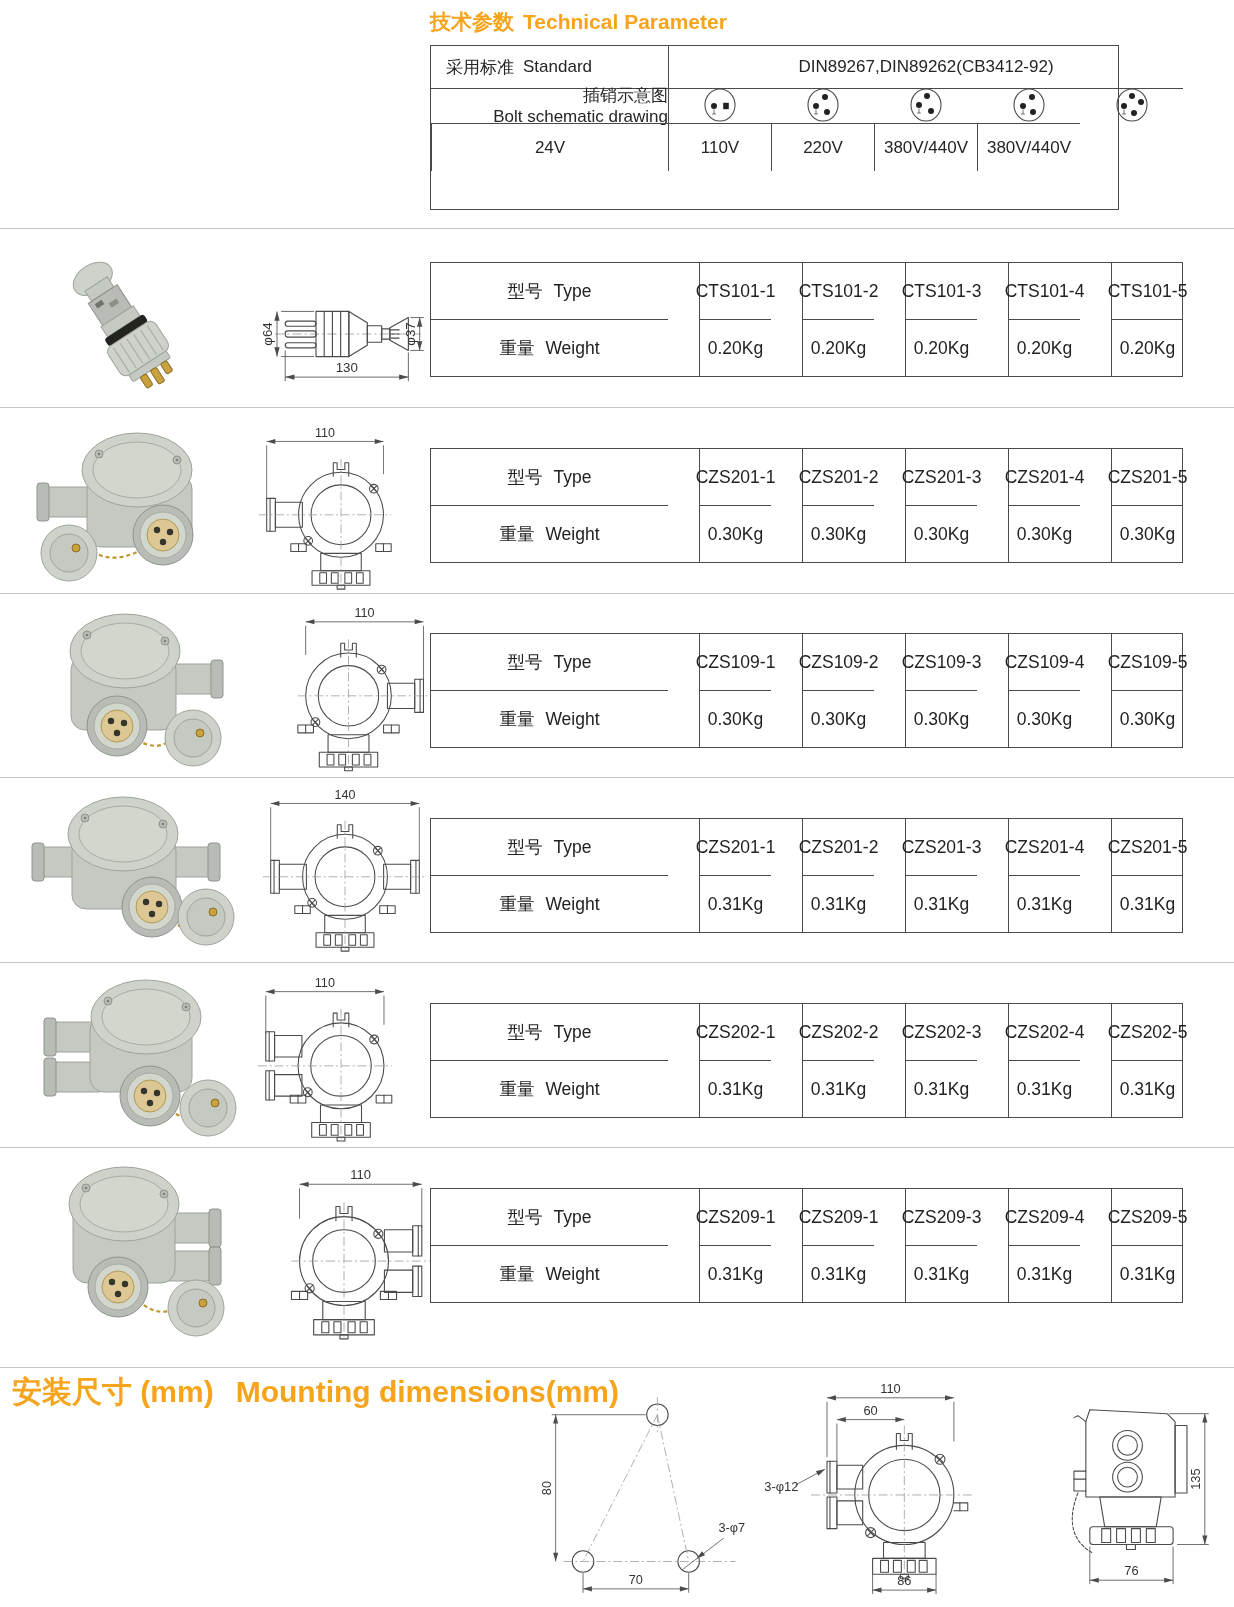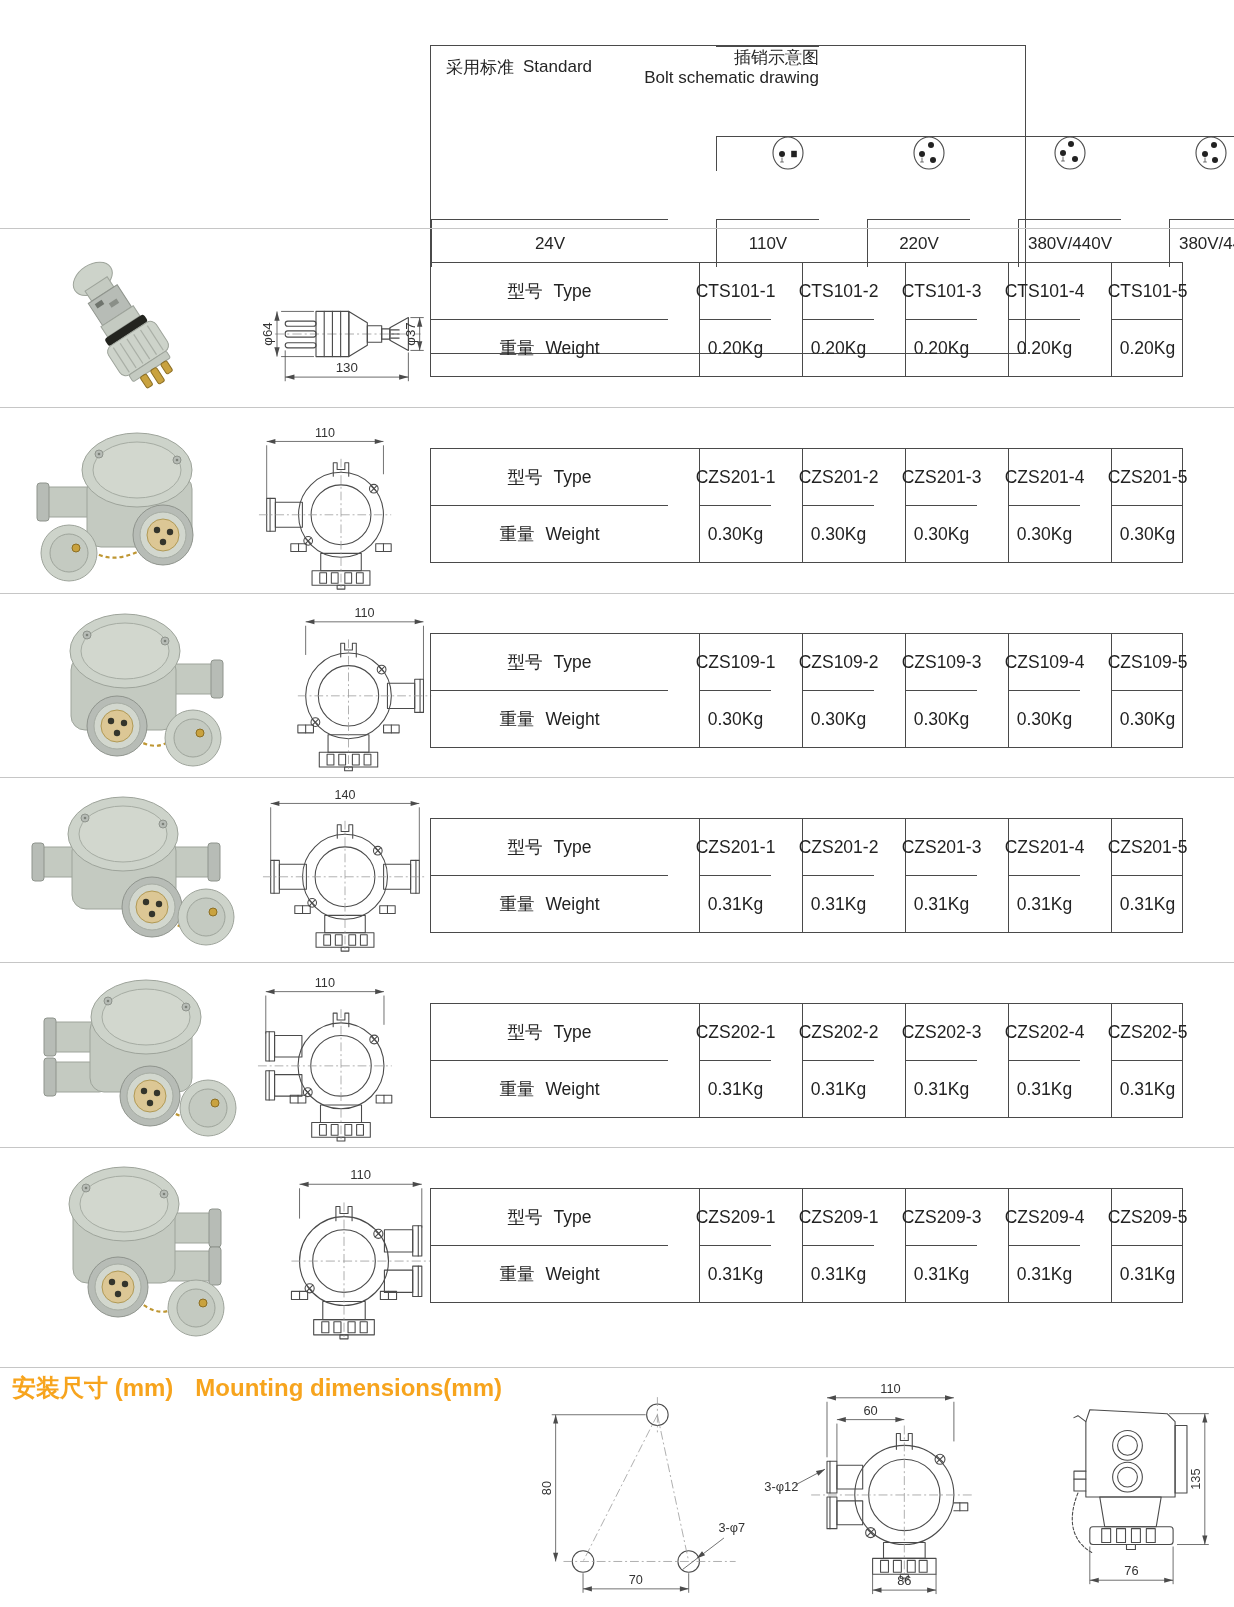--- a/index.html
+++ b/index.html
@@ -3,23 +3,23 @@
 <meta charset="utf-8">
 <style>
   html,body{margin:0;padding:0;background:#fff;}
   .page{position:relative;width:1234px;height:1607px;background:#fff;overflow:hidden;
         font-family:"Liberation Sans","DejaVu Sans",sans-serif;}
   .heading{position:absolute;font-size:21px;font-weight:bold;color:#F7A41D;letter-spacing:0px;white-space:nowrap;}
   .heading .en{margin-left:9px;}
   .hr{position:absolute;left:0;width:1234px;height:1px;background:#c6c6c6;}
 
   
-  .ttable{position:absolute;left:430px;top:45px;width:596px;display:grid;
+  .ttable{position:absolute;left:430px;top:45px;width:689px;display:grid;
           grid-template-columns:237px repeat(5,103px);grid-template-rows:42px 35px 48px 38px;
-          border:1.6px solid #4a4a4a;box-sizing:border-box;font-size:17px;color:#252525;gap:48px;}
+          border:1.6px solid #4a4a4a;box-sizing:border-box;font-size:17px;color:#252525;}
   .ttable .c{display:flex;align-items:center;justify-content:center;box-sizing:border-box;white-space:nowrap;}
   .ttable .lab{justify-content:flex-start;padding-left:15px;gap:9px;}
   .ttable .span5{grid-column:2/7;}
   .ttable .bt{border-top:1.4px solid #4a4a4a;}
   .ttable .bl{border-left:1.4px solid #4a4a4a;}
   .ttable .lab2{flex-direction:column;align-items:flex-end;justify-content:center;gap:1px;line-height:1.12;}
   .pinrow{display:flex;width:100%;height:100%;}
   .pinbox{flex:1 1 0;display:flex;align-items:center;justify-content:center;}
 
   
@@ -47,26 +47,30 @@
   svg .pinc{fill:#c9a23f;stroke:#8d6f24;stroke-width:1;}
   svg .pface{fill:#dcc795;stroke:#b19a55;stroke-width:1;}
   svg .phole{fill:#34352c;stroke:none;}
   svg .chainln{fill:none;stroke:#bf9733;stroke-width:2.2;stroke-dasharray:4 3;}
 </style>
 </head>
 <body>
 
 <div class="page">
 
+  <div class="heading" style="left:430px;top:8px;">
+    <span>技术参数</span><span class="en">Technical Parameter</span>
+  </div>
 
   <div class="ttable">
     <div class="c lab">
       <span>采用标准</span>
       <span>Standard</span>
     </div>
+    <div class="c span5 bl">DIN89267,DIN89262(CB3412-92)</div>
 
 
     <div class="c lab lab2 bt">
       <span>插销示意图</span>
       <span>Bolt schematic drawing</span>
     </div>
     <div class="c span5 bl bt" style="padding:0;">
       <div class="pinrow">
         <div class="pinbox">
             <svg class="pinsvg" width="46" height="40" viewBox="0 0 44 40">
@@ -599,21 +603,21 @@
         <span>重量</span>
         <span>Weight</span>
       </div>
     <div class="c bl bt">0.31Kg</div>
     <div class="c bl bt">0.31Kg</div>
     <div class="c bl bt">0.31Kg</div>
     <div class="c bl bt">0.31Kg</div>
     <div class="c bl bt">0.31Kg</div>
   </div>
 
-  <div class="heading" style="left:12px;top:1372px;font-size:24px;text-align:right;">
+  <div class="heading" style="left:12px;top:1372px;font-size:30px;text-align:right;">
     <span>安装尺寸 (mm)</span><span class="en" style="margin-left:22px;">Mounting dimensions(mm)</span>
   </div>
 
   <svg class="absvg" id="mtri" style="left:540px;top:1384px" width="225" height="218" viewBox="0 0 230 220">
       <circle cx="120" cy="30" r="11" class="tln"></circle>
       <circle cx="44" cy="180" r="11" class="tln"></circle>
       <circle cx="152" cy="180" r="11" class="tln"></circle>
       <line x1="120" y1="30" x2="44" y2="180" class="cln"></line>
       <line x1="120" y1="30" x2="152" y2="180" class="cln"></line>
       <line x1="24" y1="180" x2="200" y2="180" class="cln"></line>

